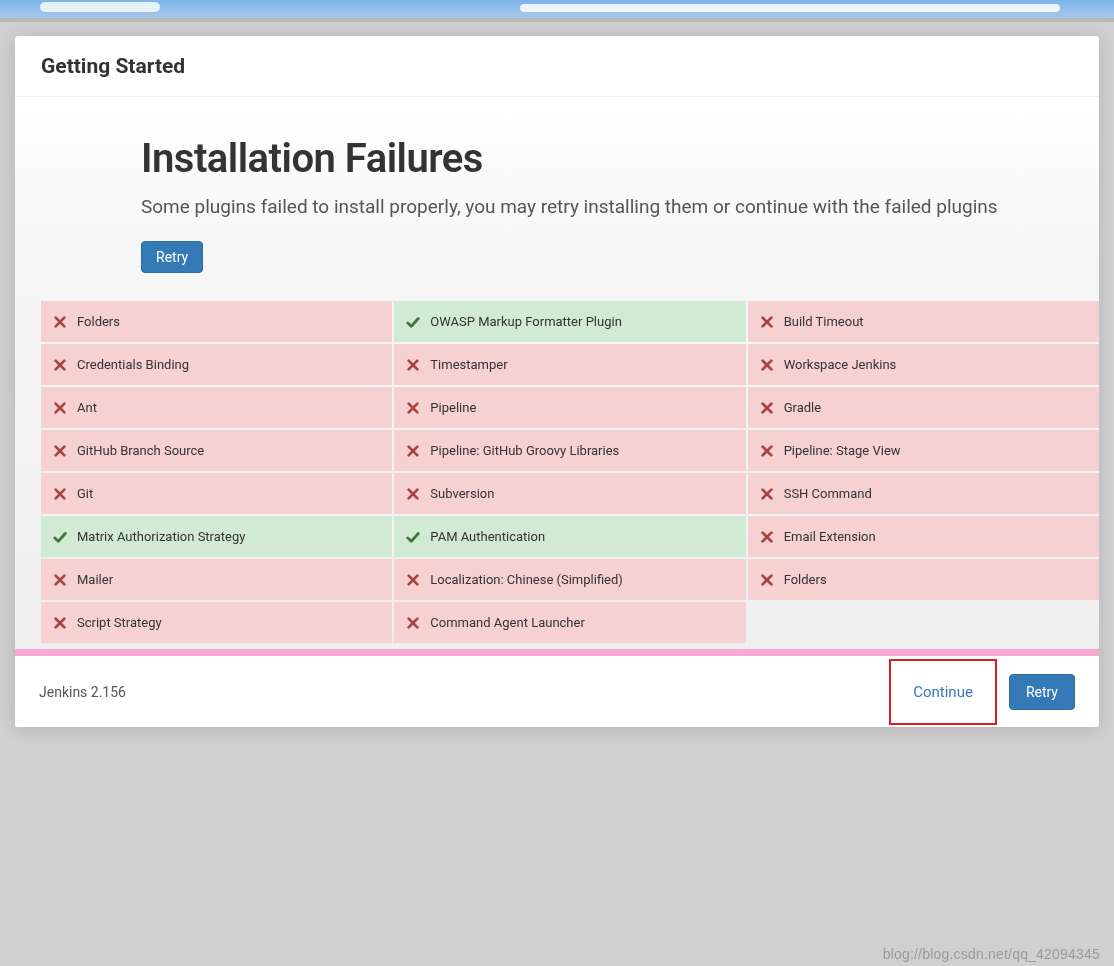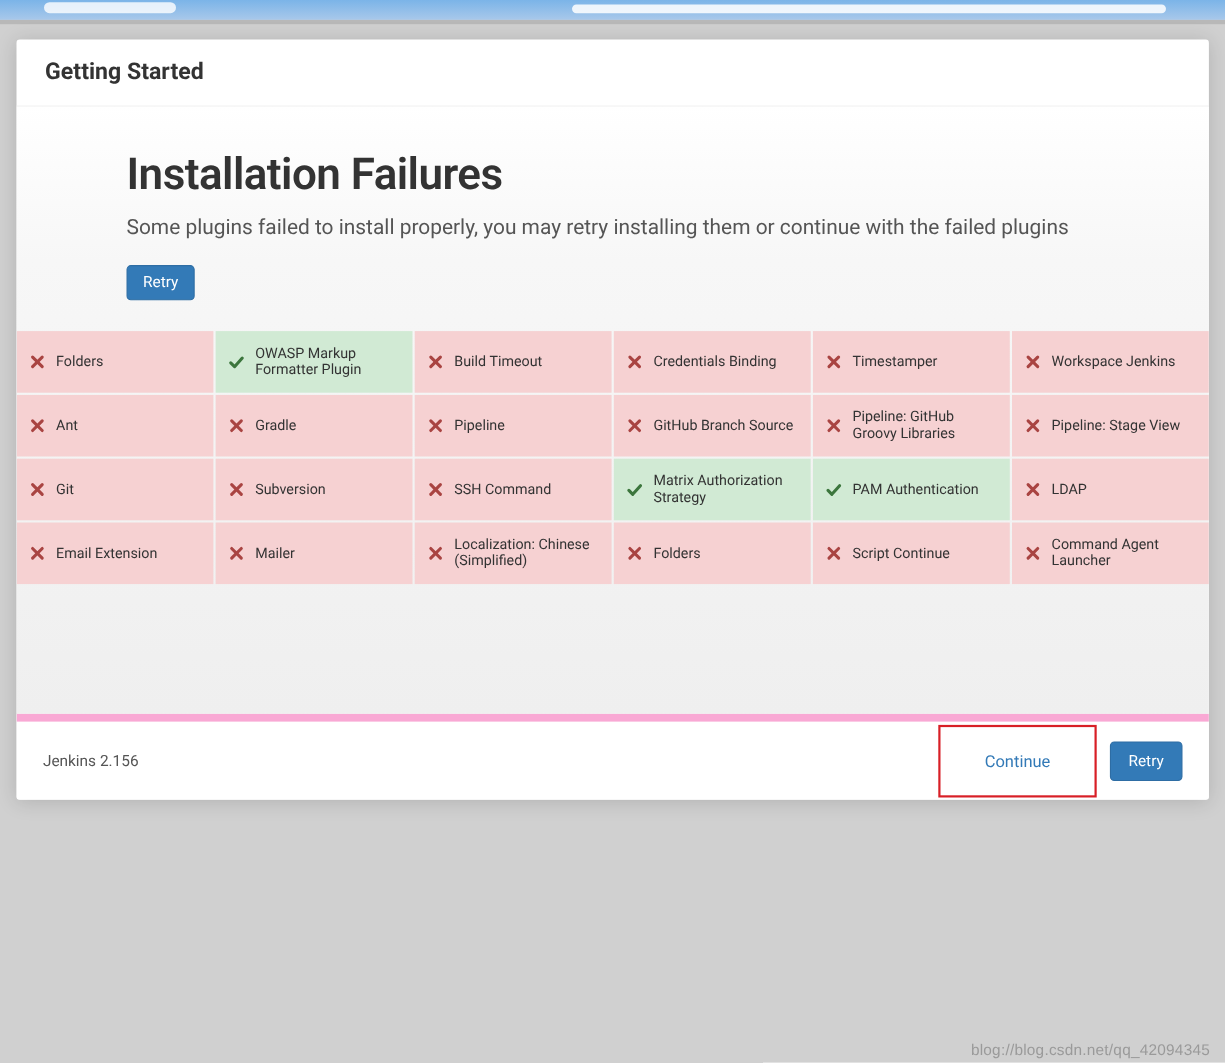--- a/index.html
+++ b/index.html
@@ -52,20 +52,21 @@
       font-size: 21px;
       font-weight: 700;
       color: #333;
     }
     .dialog-content {
       flex: 1;
       background: linear-gradient(180deg, #fff 0%, #f7f7f7 140px, #efefef 100%);
       overflow: hidden;
       display: flex;
       flex-direction: column;
+      padding-left: 26px;
     }
     .content-inner {
       padding: 38px 100px 0 100px;
     }
     .content-title {
       font-size: 40px;
       font-weight: 600;
       color: #333;
       letter-spacing: -0.5px;
       margin-bottom: 10px;
@@ -93,26 +94,26 @@
     .btn-link {
       background: transparent;
       color: #337ab7;
       border: 1px solid transparent;
       padding: 10px 20px;
       font-size: 15px;
     }
     .btn-link.highlight-box {
       border: 2px solid #d81f26;
       border-radius: 0;
-      padding: 22px 40px;
+      padding: 22px 22px;
     }
     .plugin-grid {
       margin-top: 28px;
       display: grid;
-      grid-template-columns: repeat(6, 1fr);
+      grid-template-columns: repeat(3, 1fr);
       gap: 2px;
     }
     .plugin-cell {
       padding: 13px 12px;
       font-size: 13px;
       color: #333;
       display: flex;
       align-items: center;
       gap: 10px;
     }
@@ -228,28 +229,28 @@
                 <line x1="3" y1="3" x2="13" y2="13"></line>
                 <line x1="13" y1="3" x2="3" y2="13"></line>
               </svg></span>
             <span>Ant</span>
           </div>
           <div class="plugin-cell fail">
             <span class="icon icon-x"><svg viewBox="0 0 16 16" stroke-width="3.2" stroke-linecap="round">
                 <line x1="3" y1="3" x2="13" y2="13"></line>
                 <line x1="13" y1="3" x2="3" y2="13"></line>
               </svg></span>
+            <span>Pipeline</span>
+          </div>
+          <div class="plugin-cell fail">
+            <span class="icon icon-x"><svg viewBox="0 0 16 16" stroke-width="3.2" stroke-linecap="round">
+                <line x1="3" y1="3" x2="13" y2="13"></line>
+                <line x1="13" y1="3" x2="3" y2="13"></line>
+              </svg></span>
             <span>Gradle</span>
-          </div>
-          <div class="plugin-cell fail">
-            <span class="icon icon-x"><svg viewBox="0 0 16 16" stroke-width="3.2" stroke-linecap="round">
-                <line x1="3" y1="3" x2="13" y2="13"></line>
-                <line x1="13" y1="3" x2="3" y2="13"></line>
-              </svg></span>
-            <span>Pipeline</span>
           </div>
           <div class="plugin-cell fail">
             <span class="icon icon-x"><svg viewBox="0 0 16 16" stroke-width="3.2" stroke-linecap="round">
                 <line x1="3" y1="3" x2="13" y2="13"></line>
                 <line x1="13" y1="3" x2="3" y2="13"></line>
               </svg></span>
             <span>GitHub Branch Source</span>
           </div>
           <div class="plugin-cell fail">
             <span class="icon icon-x"><svg viewBox="0 0 16 16" stroke-width="3.2" stroke-linecap="round">
@@ -296,27 +297,20 @@
             <span class="icon icon-check"><svg viewBox="0 0 16 16" stroke-width="3.2" stroke-linecap="round" stroke-linejoin="round">
                 <polyline points="2,9 6,13 14,4"></polyline>
               </svg></span>
             <span>PAM Authentication</span>
           </div>
           <div class="plugin-cell fail">
             <span class="icon icon-x"><svg viewBox="0 0 16 16" stroke-width="3.2" stroke-linecap="round">
                 <line x1="3" y1="3" x2="13" y2="13"></line>
                 <line x1="13" y1="3" x2="3" y2="13"></line>
               </svg></span>
-            <span>LDAP</span>
-          </div>
-          <div class="plugin-cell fail">
-            <span class="icon icon-x"><svg viewBox="0 0 16 16" stroke-width="3.2" stroke-linecap="round">
-                <line x1="3" y1="3" x2="13" y2="13"></line>
-                <line x1="13" y1="3" x2="3" y2="13"></line>
-              </svg></span>
             <span>Email Extension</span>
           </div>
           <div class="plugin-cell fail">
             <span class="icon icon-x"><svg viewBox="0 0 16 16" stroke-width="3.2" stroke-linecap="round">
                 <line x1="3" y1="3" x2="13" y2="13"></line>
                 <line x1="13" y1="3" x2="3" y2="13"></line>
               </svg></span>
             <span>Mailer</span>
           </div>
           <div class="plugin-cell fail">
@@ -331,21 +325,21 @@
                 <line x1="3" y1="3" x2="13" y2="13"></line>
                 <line x1="13" y1="3" x2="3" y2="13"></line>
               </svg></span>
             <span>Folders</span>
           </div>
           <div class="plugin-cell fail">
             <span class="icon icon-x"><svg viewBox="0 0 16 16" stroke-width="3.2" stroke-linecap="round">
                 <line x1="3" y1="3" x2="13" y2="13"></line>
                 <line x1="13" y1="3" x2="3" y2="13"></line>
               </svg></span>
-            <span>Script Continue</span>
+            <span>Script Strategy</span>
           </div>
           <div class="plugin-cell fail">
             <span class="icon icon-x"><svg viewBox="0 0 16 16" stroke-width="3.2" stroke-linecap="round">
                 <line x1="3" y1="3" x2="13" y2="13"></line>
                 <line x1="13" y1="3" x2="3" y2="13"></line>
               </svg></span>
             <span>Command Agent Launcher</span>
           </div>
         </div>
     </div>

